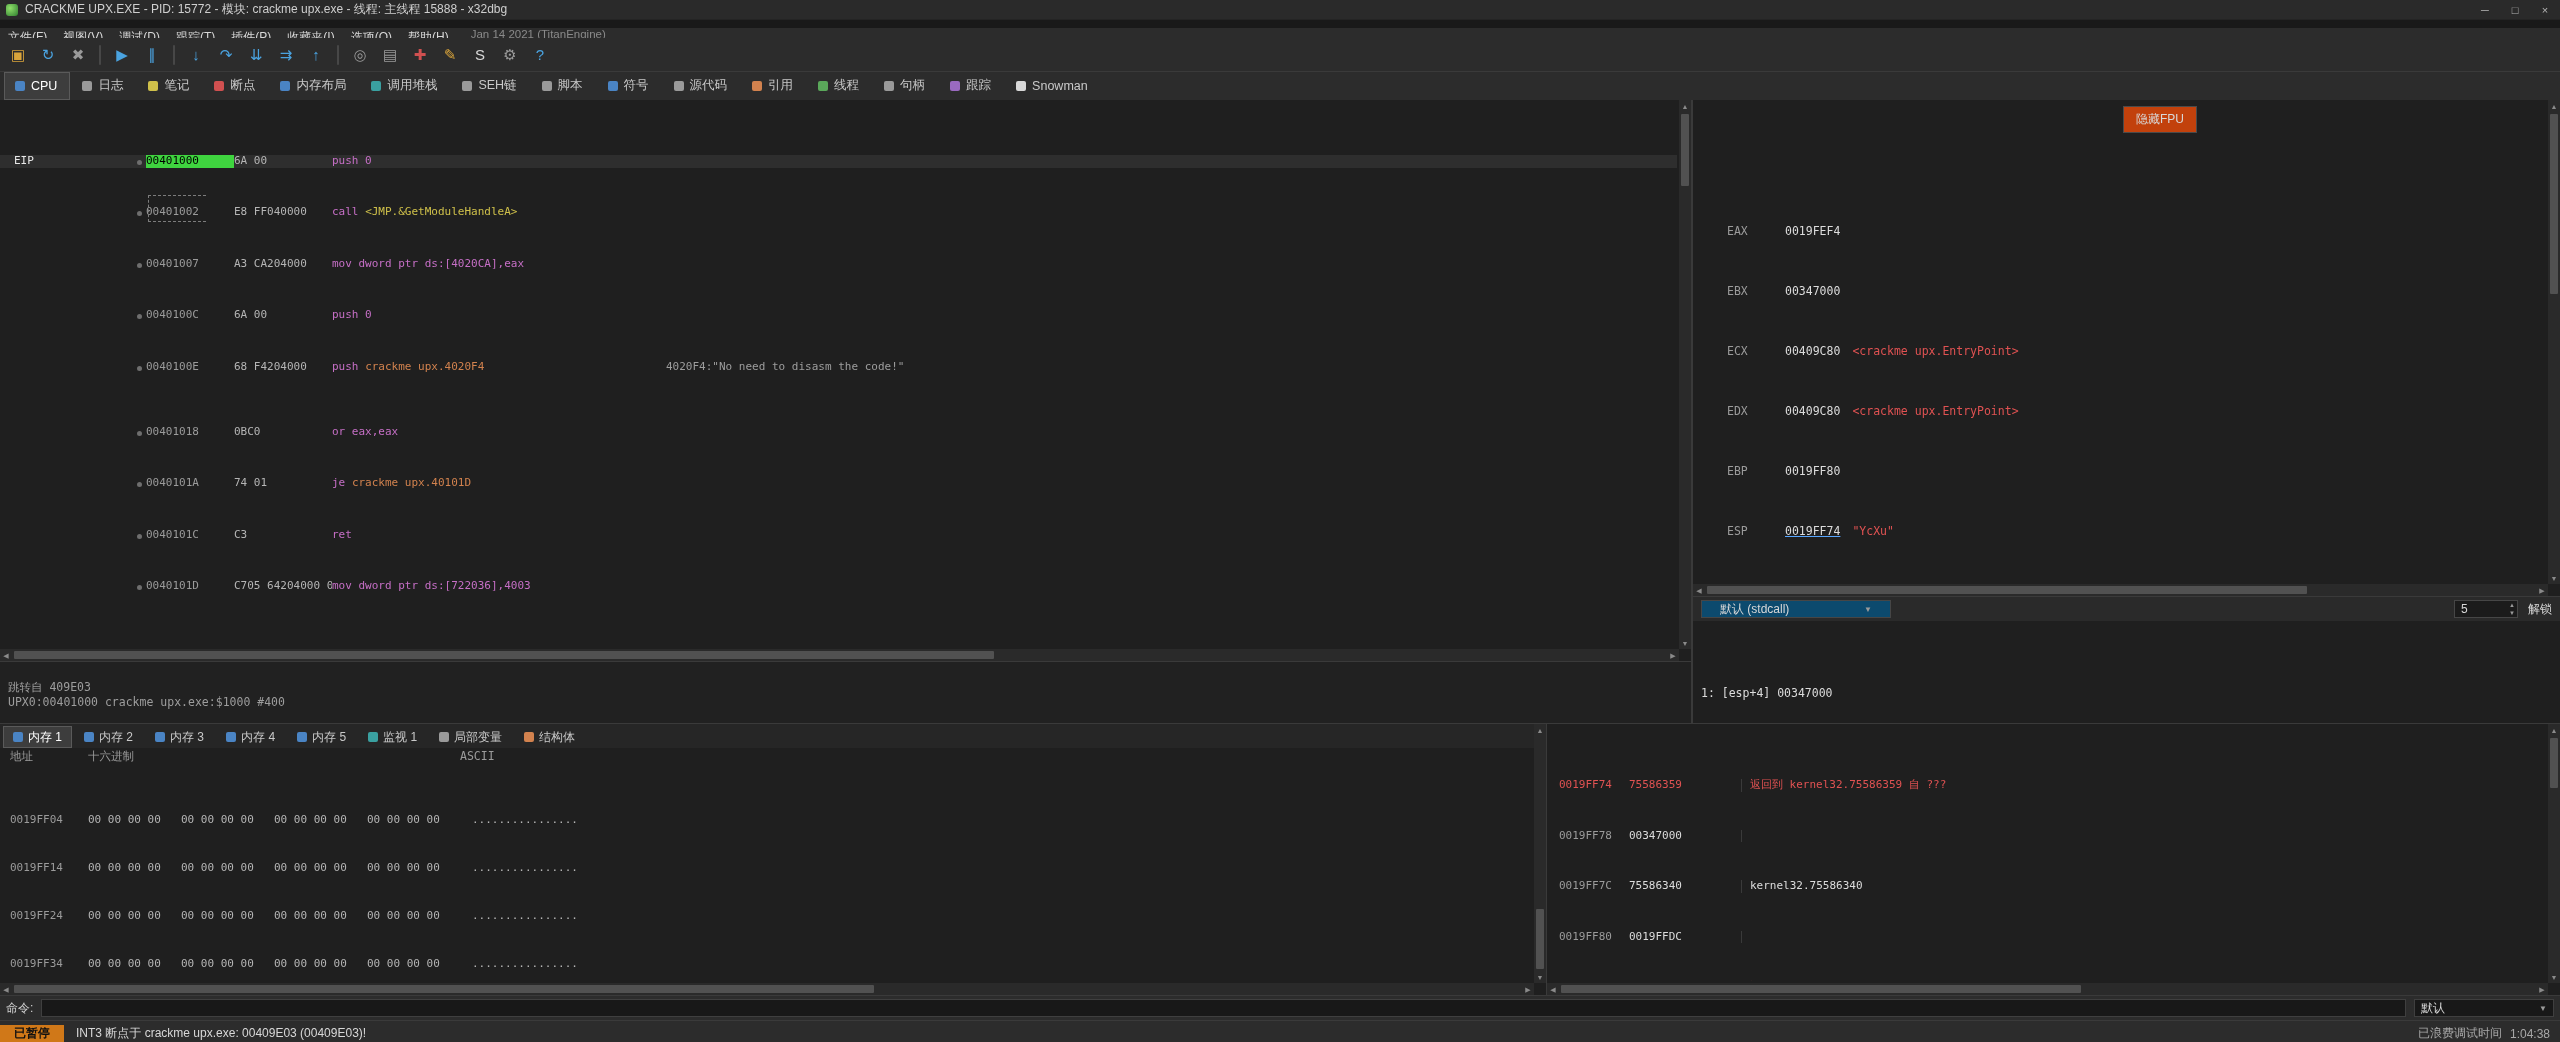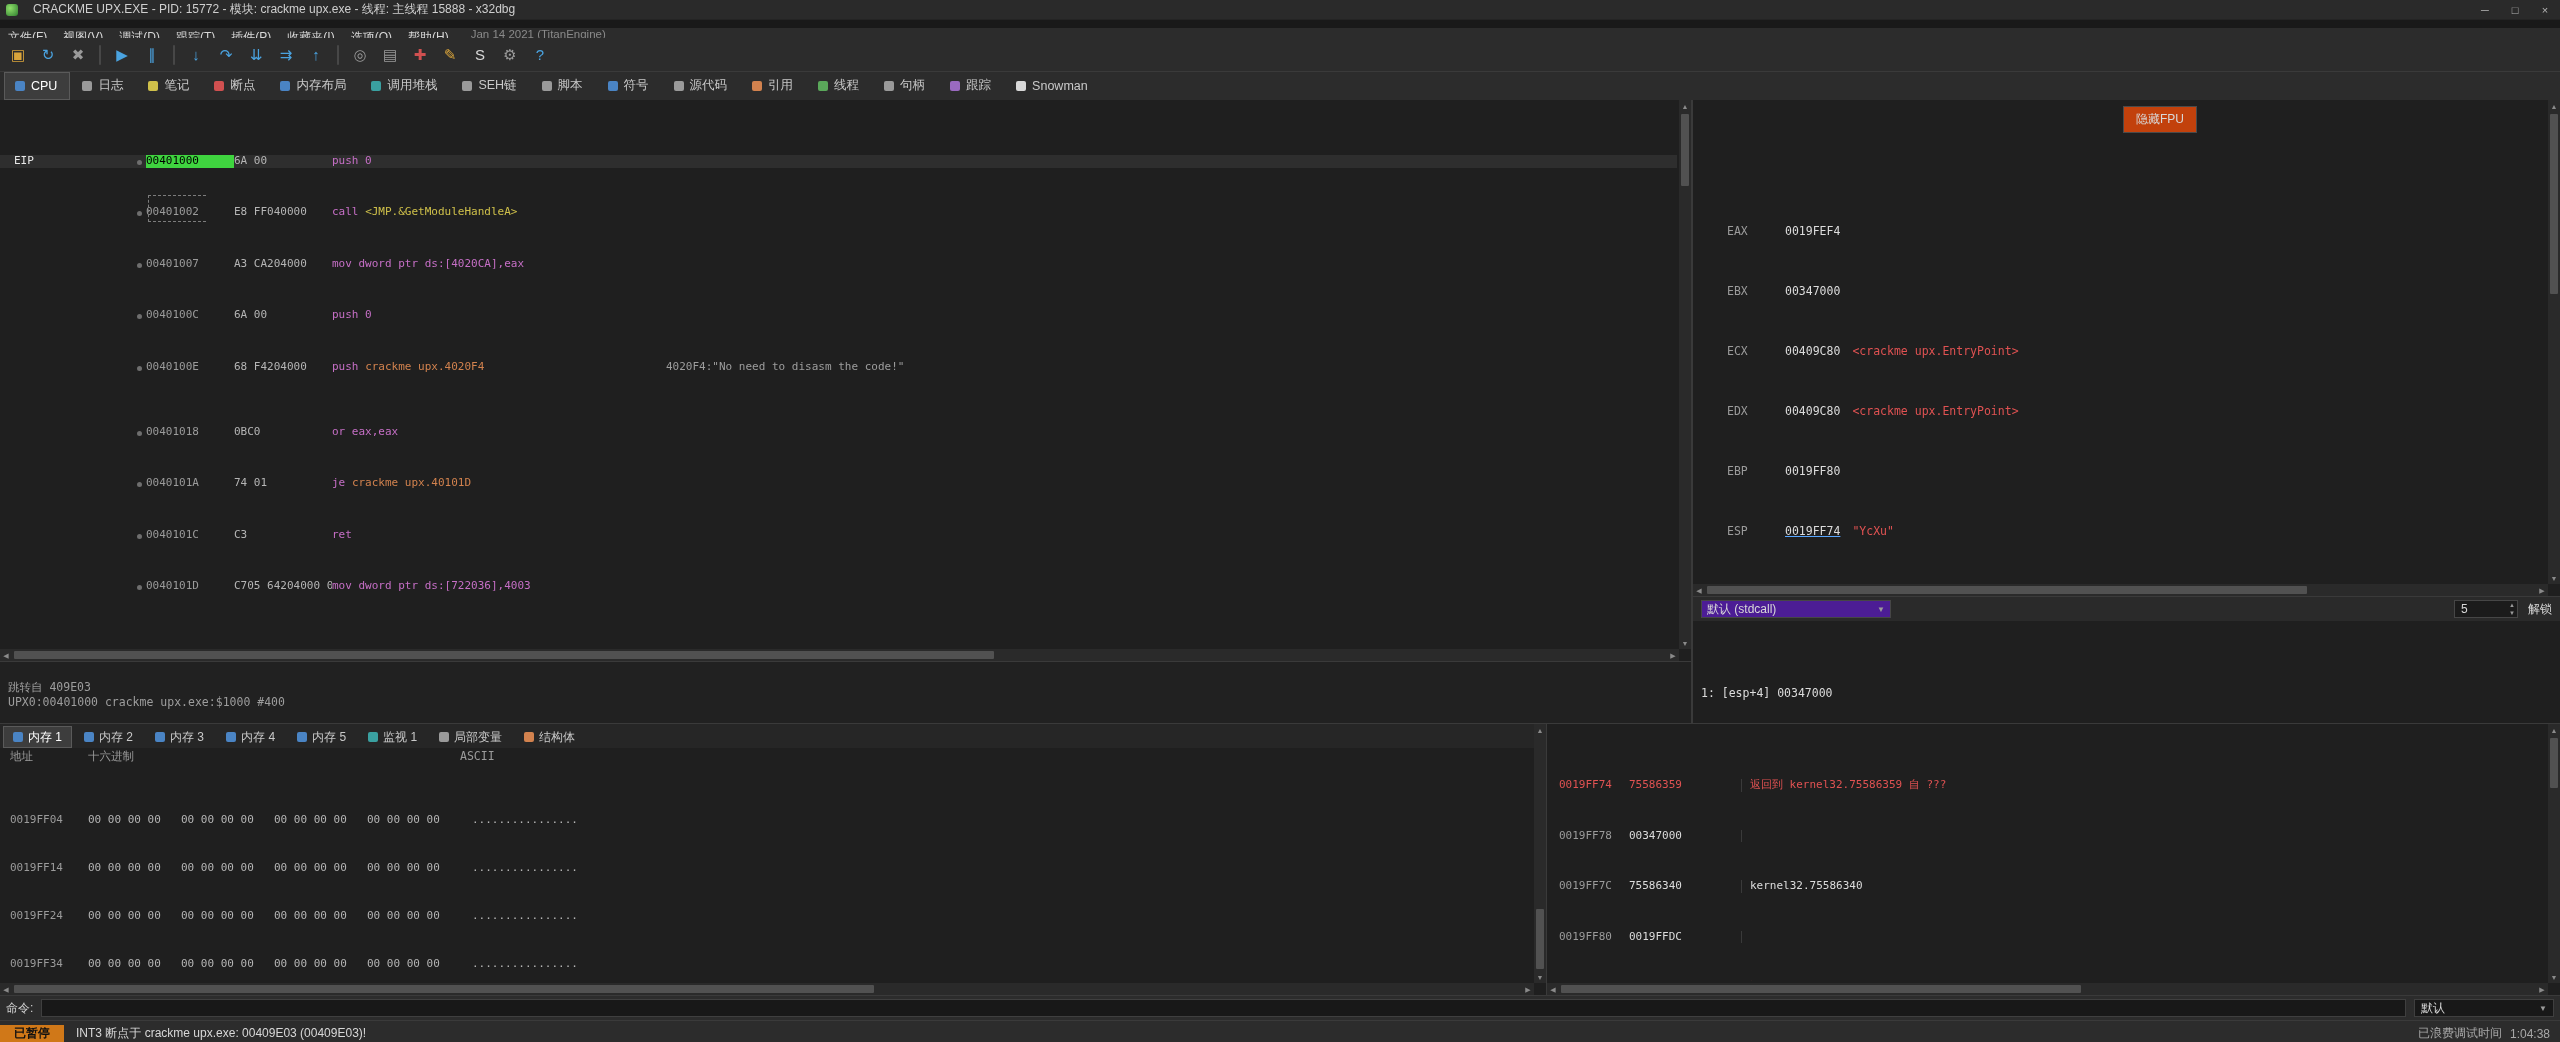--- a/index.html
+++ b/index.html
@@ -7,21 +7,21 @@
     --text:#d8d8d8; --dim:#9b9b9b; --magenta:#c66fc6; --yellow:#cfc04a;
     --orange:#d2824e; --red:#e05252; --blue:#58a6ff; --eip_bg:#3fd43f;
     --paused_bg:#d07818; --sel_bg:#2e4a6a;
   }
   *{box-sizing:border-box;margin:0;padding:0}
   html,body{width:2560px;height:1042px;overflow:hidden}
   body{position:relative;background:#191919;font-family:"Liberation Sans","DejaVu Sans",sans-serif;color:var(--text)}
   i,b,u{font-style:normal;font-weight:normal;text-decoration:none}
 
   
-  .titlebar{position:absolute;left:0;top:0;width:2560px;height:20px;background:#2a2a2a;display:flex;align-items:center;padding-left:6px;gap:15px;font-size:12px;color:#cfcfcf;border-bottom:1px solid #242424}
+  .titlebar{position:absolute;left:0;top:0;width:2560px;height:20px;background:#2a2a2a;display:flex;align-items:center;padding-left:6px;gap:7px;font-size:12px;color:#cfcfcf;border-bottom:1px solid #242424}
   .appicon{width:12px;height:12px;background:radial-gradient(circle at 35% 35%,#8fe06a,#2f7d2f);border-radius:3px}
   .winbtns{margin-left:auto;display:flex}
   .winbtn{width:30px;height:20px;text-align:center;line-height:20px;color:#b5b5b5;font-size:11px}
 
   
   .menubar{position:absolute;left:0;top:28px;width:2560px;height:18px;background:var(--bg_chrome);display:flex;align-items:flex-start;font-size:12px}
   .menuitems{display:flex;height:100%}
   .menuitem{padding:0 8px;line-height:18px;color:#d8d8d8}
   .buildinfo{color:#8a8a8a;margin-left:14px;font-size:11.5px}
 
@@ -76,21 +76,21 @@
   .rrow{display:flex;padding-left:34px}
   .rname{width:58px;color:var(--dim)}
   .rval{color:#dcdcdc}
   .rextra{margin-left:12px;color:#dcdcdc}
   .red{color:var(--red)}
   .blueu{text-decoration:underline;text-decoration-color:#58a6ff}
 
   
   #argspanel{position:absolute;left:1692px;top:596px;width:868px;height:127px;background:var(--bg_dark);border-left:1px solid var(--border);border-top:1px solid var(--border)}
   .argshead{height:24px;background:#2a2a2a;display:flex;align-items:center;gap:10px;padding:0 8px;font-size:12px}
-  .combo{width:190px;height:18px;background:#4c1d95;border:1px solid #464646;display:flex;align-items:center;padding:0 5px;color:#d8d8d8}
+  .combo{width:190px;height:18px;background:#0c4a6e;border:1px solid #464646;display:flex;align-items:center;padding:0 18px;color:#d8d8d8}
   .combo .caret{margin-left:auto;font-size:8px;color:#9a9a9a}
   .spacer{flex:1}
   .spin{width:64px;height:18px;background:#1b1b1b;border:1px solid #464646;display:flex;align-items:center;padding-left:6px;color:#d8d8d8}
   .spinbtns{margin-left:auto;display:flex;flex-direction:column;font-size:6px;color:#9a9a9a;line-height:8px;padding-right:2px}
   .unlock{color:#d8d8d8}
   .argrows{padding:5px 0 0 8px;font:11.5px/15px "DejaVu Sans Mono",monospace;white-space:pre;color:#dcdcdc}
   .argrow .ax{margin-left:0}
   .argrow .ax.red{color:var(--red)}
 
   

